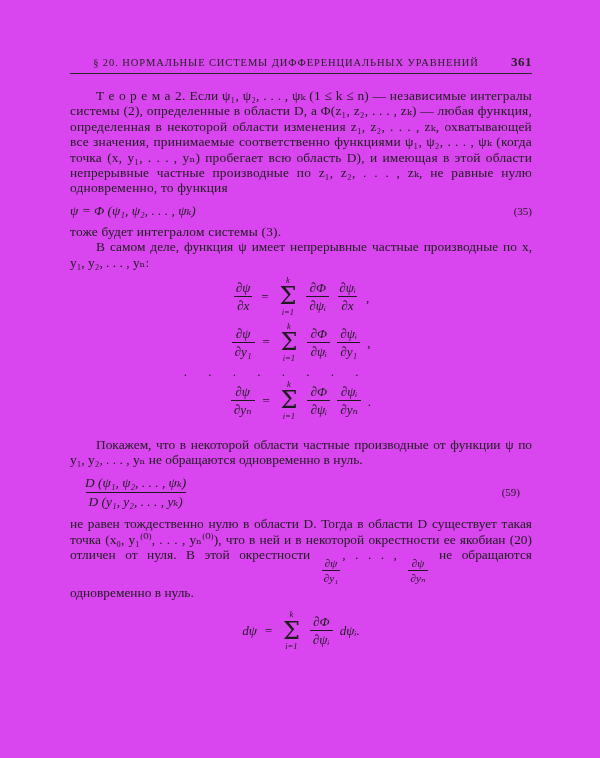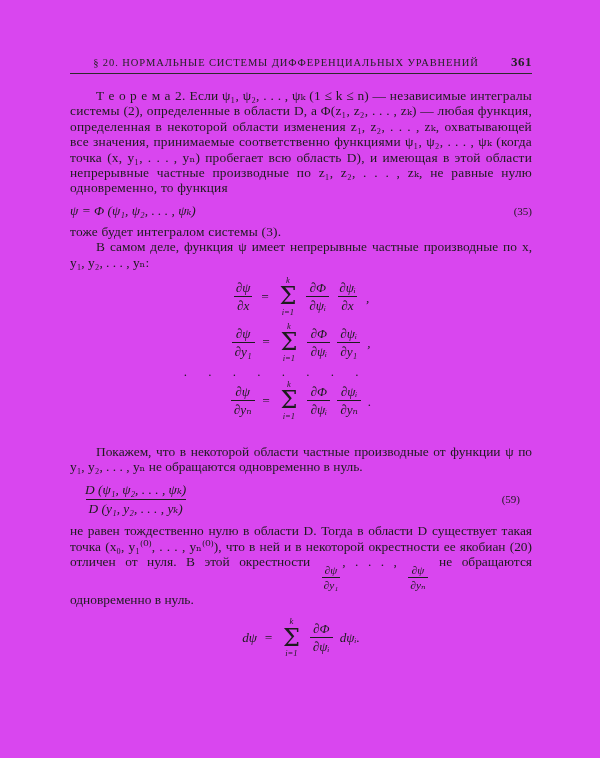--- a/index.html
+++ b/index.html
@@ -130,21 +130,21 @@
       </span>
       <span class="frac">
         <span class="fnum">∂ψᵢ</span>
         <span class="fden">∂yₙ</span>
       </span>
       <span class="punct">.</span>
     </div>
 
   </div>
 
-  <p class="body-text indent" style="margin-top:22px;">Покажем, что в некоторой области частные производные от функции ψ по y₁, y₂, . . . , yₙ не обращаются одновременно в нуль.</p>
+  <p class="body-text indent" style="margin-top:15px;">Покажем, что в некоторой области частные производные от функции ψ по y₁, y₂, . . . , yₙ не обращаются одновременно в нуль.</p>
 
   <div class="eq-row eq36">
     <span class="frac">
       <span class="fnum">D (ψ₁, ψ₂, . . . , ψₖ)</span>
       <span class="fden">D (y₁, y₂, . . . , yₖ)</span>
     </span>
     <span class="eq-number">(59)</span>
   </div>
 
   <p class="body-text"><span>не равен тождественно нулю в области D. Тогда в области D существует такая точка (x₀, y₁⁽⁰⁾, . . . , yₙ⁽⁰⁾), что в ней и в некоторой окрестности ее якобиан (20) отличен от нуля. В этой окрестности </span><span class="ifrac">

